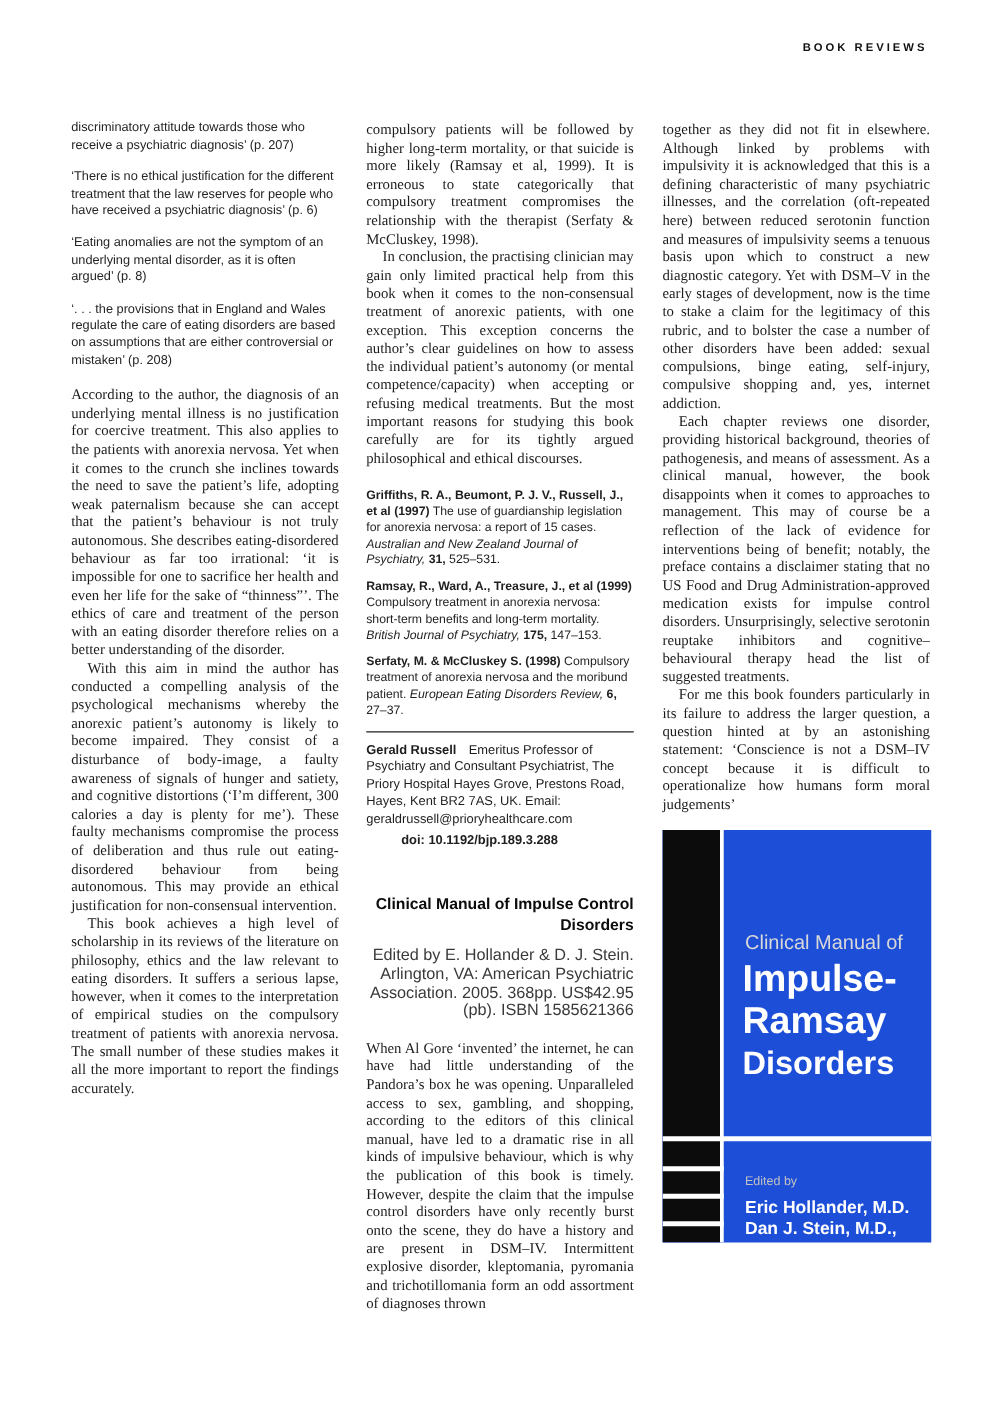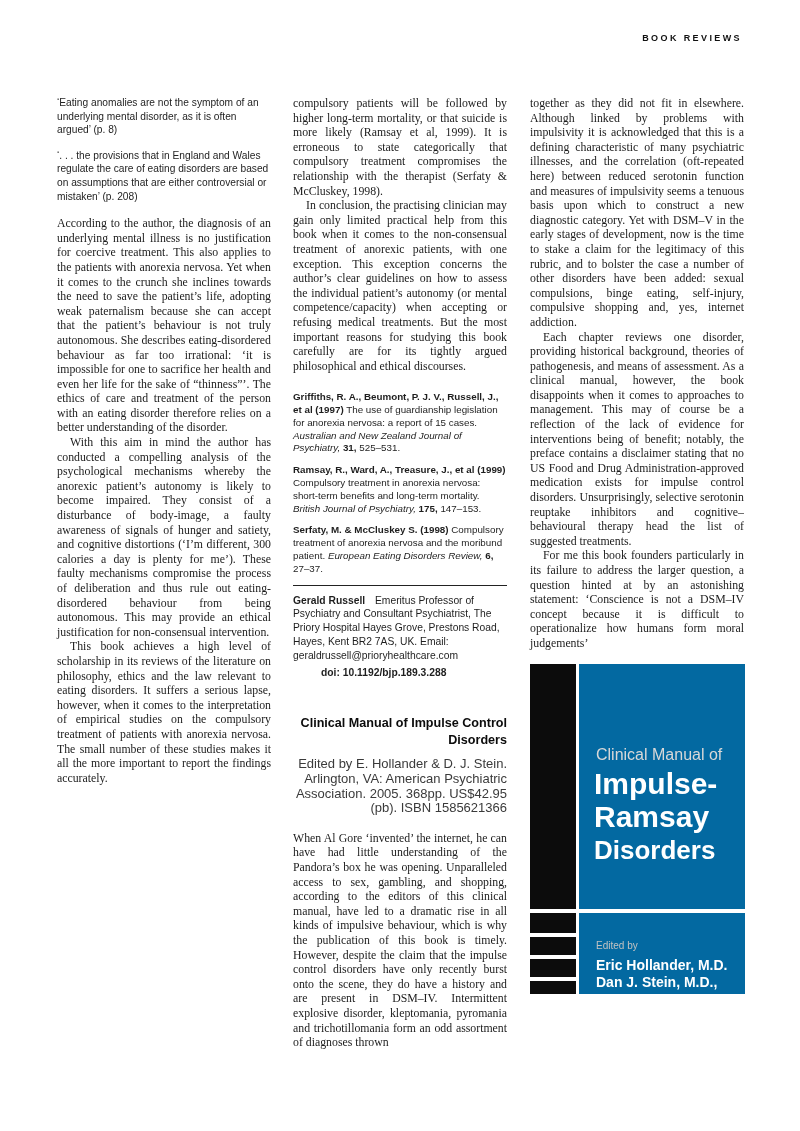--- a/index.html
+++ b/index.html
@@ -52,21 +52,21 @@
     white-space:nowrap;
   }
   .pub-info {
     font-family:"Liberation Sans", sans-serif;
     font-size:13px; line-height:14.6px; color:#3a3a3a; margin-top:8px;
   }
   .review2-body { margin-top:15px; }
 
   .book-cover {
     position:relative; width:215px; height:330px; margin-top:13px;
-    background:#0369a1; overflow:hidden;
+    background:#1d4ed8; overflow:hidden;
   }
   .cover-band { position:absolute; left:0; top:0; width:46px; height:330px; background:#0c0c0c; }
   .cover-vline { position:absolute; left:46px; top:0; width:3px; height:330px; background:#ffffff; }
   .cover-series {
     position:absolute; left:66px; top:82px;
     font-family:"Liberation Sans", sans-serif; font-size:16px; color:#d8d8d8;
   }
   .cover-title { position:absolute; left:64px; top:103px; color:#ffffff;
     font-family:"Liberation Sans", sans-serif; font-weight:bold; }
   .cover-title .t1 { font-size:30px; line-height:33px; }
@@ -90,20 +90,22 @@
     font-size:11px; letter-spacing:1.5px; color:#111;
   }
 </style>
 </head>
 <body>
 
 <div class="running-head">BOOK REVIEWS</div>
 
 <div class="col col-1">
   <div class="quotes-block">
+    <div class="quote">discriminatory attitude towards those who receive a psychiatric diagnosis’ (p. 207)</div>
+    <div class="quote">‘There is no ethical justification for the different treatment that the law reserves for people who have received a psychiatric diagnosis’ (p. 6)</div>
     <div class="quote">‘Eating anomalies are not the symptom of an underlying mental disorder, as it is often argued’ (p. 8)</div>
     <div class="quote">‘. . . the provisions that in England and Wales regulate the care of eating disorders are based on assumptions that are either controversial or mistaken’ (p. 208)</div>
   </div>
   <p class="body-p">According to the author, the diagnosis of an underlying mental illness is no justification for coercive treatment. This also applies to the patients with anorexia nervosa. Yet when it comes to the crunch she inclines towards the need to save the patient’s life, adopting weak paternalism because she can accept that the patient’s behaviour is not truly autonomous. She describes eating-disordered behaviour as far too irrational: ‘it is impossible for one to sacrifice her health and even her life for the sake of “thinness”’. The ethics of care and treatment of the person with an eating disorder therefore relies on a better understanding of the disorder.</p>
   <p class="body-p indent">With this aim in mind the author has conducted a compelling analysis of the psychological mechanisms whereby the anorexic patient’s autonomy is likely to become impaired. They consist of a disturbance of body-image, a faulty awareness of signals of hunger and satiety, and cognitive distortions (‘I’m different, 300 calories a day is plenty for me’). These faulty mechanisms compromise the process of deliberation and thus rule out eating-disordered behaviour from being autonomous. This may provide an ethical justification for non-consensual intervention.</p>
   <p class="body-p indent">This book achieves a high level of scholarship in its reviews of the literature on philosophy, ethics and the law relevant to eating disorders. It suffers a serious lapse, however, when it comes to the interpretation of empirical studies on the compulsory treatment of patients with anorexia nervosa. The small number of these studies makes it all the more important to report the findings accurately.</p>
 </div>
 
 <div class="col col-2">
   <p class="body-p">compulsory patients will be followed by higher long-term mortality, or that suicide is more likely (Ramsay et al, 1999). It is erroneous to state categorically that compulsory treatment compromises the relationship with the therapist (Serfaty &amp; McCluskey, 1998).</p>

